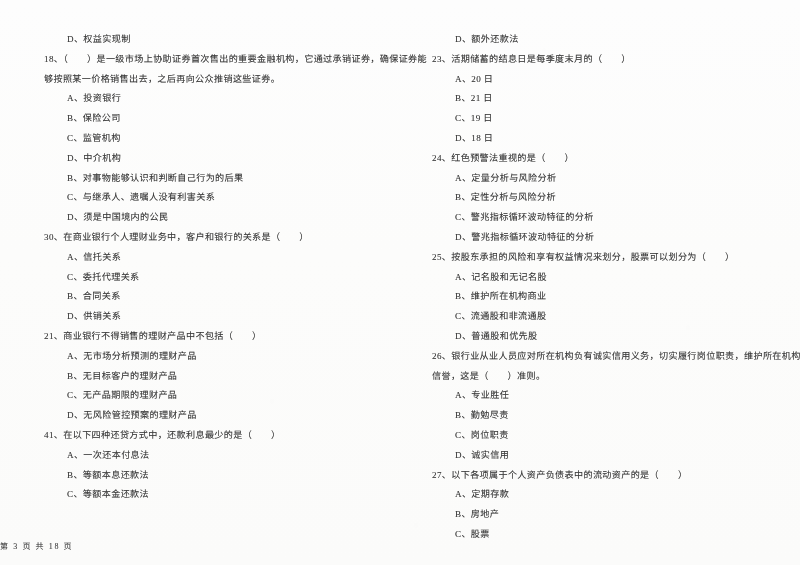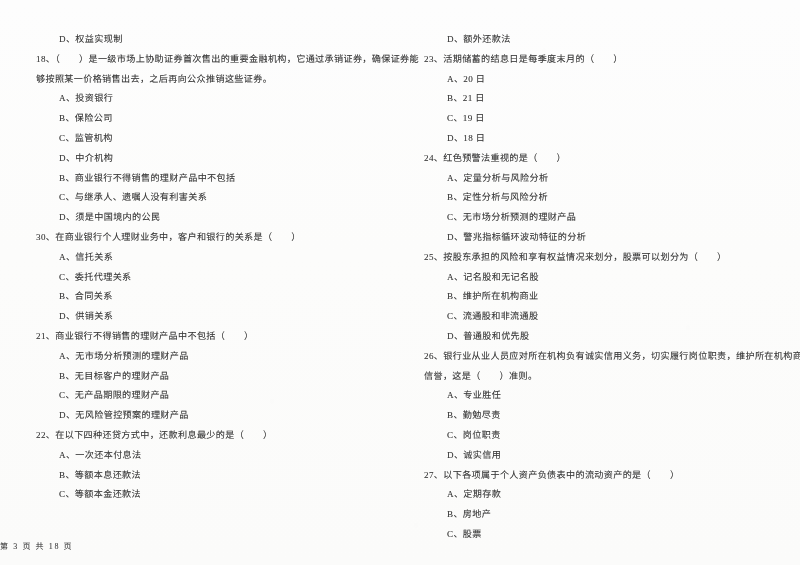--- a/index.html
+++ b/index.html
@@ -42,21 +42,21 @@
     right: 0;
     bottom: 40px;
     display: flex;
     padding: 0 34px;
     box-sizing: border-box;
   }
   .col {
     width: 50%;
     box-sizing: border-box;
   }
-  .col-left  { padding-right: 18px; }
+  .col-left  { padding-right: 18px; margin-left: 8px; }
   .col-right { padding-left: 22px; }
 
   .q-block { margin: 0; }
 
   .stem,
   .stem-cont,
   .opt,
   .orphan-opt {
     font-size: 9.1px;
     line-height: 19.8px;
@@ -100,21 +100,21 @@
       <div class="q-block">
         <div class="stem">18、（　　）是一级市场上协助证券首次售出的重要金融机构，它通过承销证券，确保证券能</div>
         <div class="stem-cont">够按照某一价格销售出去，之后再向公众推销这些证券。</div>
         <div class="opt">A、投资银行</div>
         <div class="opt">B、保险公司</div>
         <div class="opt">C、监管机构</div>
         <div class="opt">D、中介机构</div>
       </div>
 
       <div class="q-block">
-        <div class="opt">B、商业银行不得销售的理财产品中不包括</div>
+        <div class="opt">B、对事物能够认识和判断自己行为的后果</div>
         <div class="opt">C、与继承人、遗嘱人没有利害关系</div>
         <div class="opt">D、须是中国境内的公民</div>
       </div>
 
       <div class="q-block">
         <div class="stem">30、在商业银行个人理财业务中，客户和银行的关系是（　　）</div>
         <div class="opt">A、信托关系</div>
         <div class="opt">C、委托代理关系</div>
         <div class="opt">B、合同关系</div>
         <div class="opt">D、供销关系</div>
@@ -122,21 +122,21 @@
 
       <div class="q-block">
         <div class="stem">21、商业银行不得销售的理财产品中不包括（　　）</div>
         <div class="opt">A、无市场分析预测的理财产品</div>
         <div class="opt">B、无目标客户的理财产品</div>
         <div class="opt">C、无产品期限的理财产品</div>
         <div class="opt">D、无风险管控预案的理财产品</div>
       </div>
 
       <div class="q-block">
-        <div class="stem">22、在以下四种还贷方式中，还款利息最少的是（　　）</div>
+        <div class="stem">41、在以下四种还贷方式中，还款利息最少的是（　　）</div>
         <div class="opt">A、一次还本付息法</div>
         <div class="opt">B、等额本息还款法</div>
         <div class="opt">C、等额本金还款法</div>
       </div>
 
     </div>
 
     <div class="col col-right">
 
       <div class="orphan-opt">D、额外还款法</div>
@@ -146,21 +146,21 @@
         <div class="opt">A、20 日</div>
         <div class="opt">B、21 日</div>
         <div class="opt">C、19 日</div>
         <div class="opt">D、18 日</div>
       </div>
 
       <div class="q-block">
         <div class="stem">24、红色预警法重视的是（　　）</div>
         <div class="opt">A、定量分析与风险分析</div>
         <div class="opt">B、定性分析与风险分析</div>
-        <div class="opt">C、无市场分析预测的理财产品</div>
+        <div class="opt">C、警兆指标循环波动特征的分析</div>
         <div class="opt">D、警兆指标循环波动特征的分析</div>
       </div>
 
       <div class="q-block">
         <div class="stem">25、按股东承担的风险和享有权益情况来划分，股票可以划分为（　　）</div>
         <div class="opt">A、记名股和无记名股</div>
         <div class="opt">B、维护所在机构商业</div>
         <div class="opt">C、流通股和非流通股</div>
         <div class="opt">D、普通股和优先股</div>
       </div>

